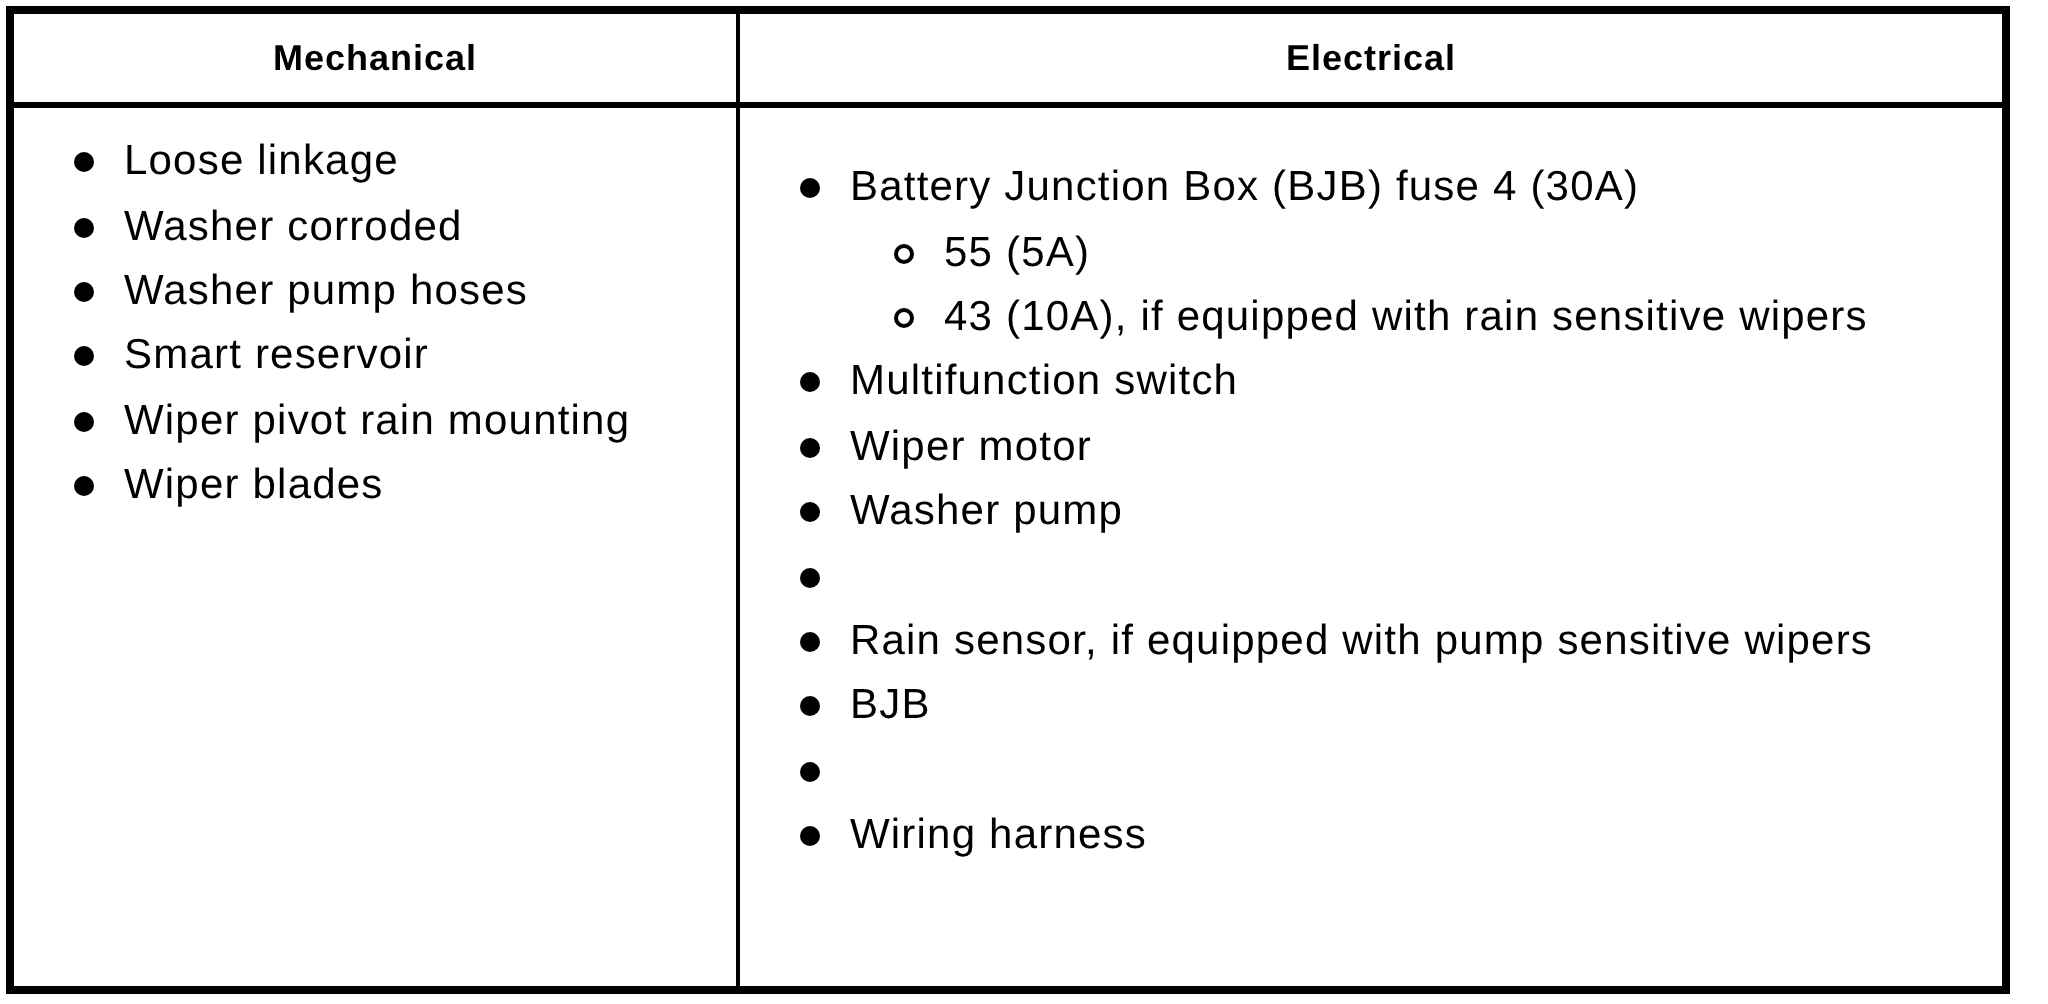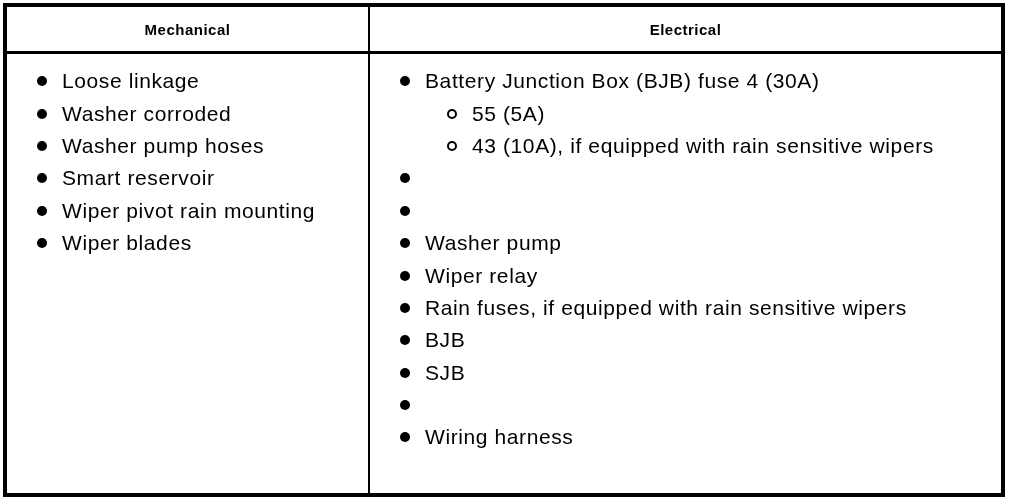--- a/index.html
+++ b/index.html
@@ -31,29 +31,30 @@
     flex-direction: column;
     box-sizing: border-box;
   }
   .col-left {
     width: 363px;
     flex: 0 0 363px;
     border-right: 2px solid #000000;
   }
   .col-right {
     flex: 1 1 auto;
+    gap: 13px;
   }
   .col-header {
     height: 44px;
     flex: 0 0 44px;
     border-bottom: 3px solid #000000;
     display: flex;
     align-items: center;
     justify-content: center;
-    font-size: 15px;
+    font-size: 18px;
     font-weight: bold;
     letter-spacing: 0.5px;
   }
   .item-list {
     padding-top: 11px;
     flex: 1 1 auto;
   }
   .item {
     display: flex;
     align-items: center;
@@ -127,43 +128,40 @@
         <div class="item">
           <span class="obullet"></span>
           <span class="txt">55 (5A)</span>
         </div>
         <div class="item">
           <span class="obullet"></span>
           <span class="txt">43 (10A), if equipped with rain sensitive wipers</span>
         </div>
         <div class="item">
           <span class="bullet"></span>
+          <span class="txt">Multifunction switch</span>
         </div>
         <div class="item">
           <span class="bullet"></span>
+          <span class="txt">Wiper motor</span>
         </div>
         <div class="item">
           <span class="bullet"></span>
           <span class="txt">Washer pump</span>
         </div>
         <div class="item">
           <span class="bullet"></span>
-          <span class="txt">Wiper relay</span>
         </div>
         <div class="item">
           <span class="bullet"></span>
-          <span class="txt">Rain fuses, if equipped with rain sensitive wipers</span>
+          <span class="txt">Rain sensor, if equipped with pump sensitive wipers</span>
         </div>
         <div class="item">
           <span class="bullet"></span>
           <span class="txt">BJB</span>
-        </div>
-        <div class="item">
-          <span class="bullet"></span>
-          <span class="txt">SJB</span>
         </div>
         <div class="item">
           <span class="bullet"></span>
         </div>
         <div class="item">
           <span class="bullet"></span>
           <span class="txt">Wiring harness</span>
         </div>
       </div>
   </div>

